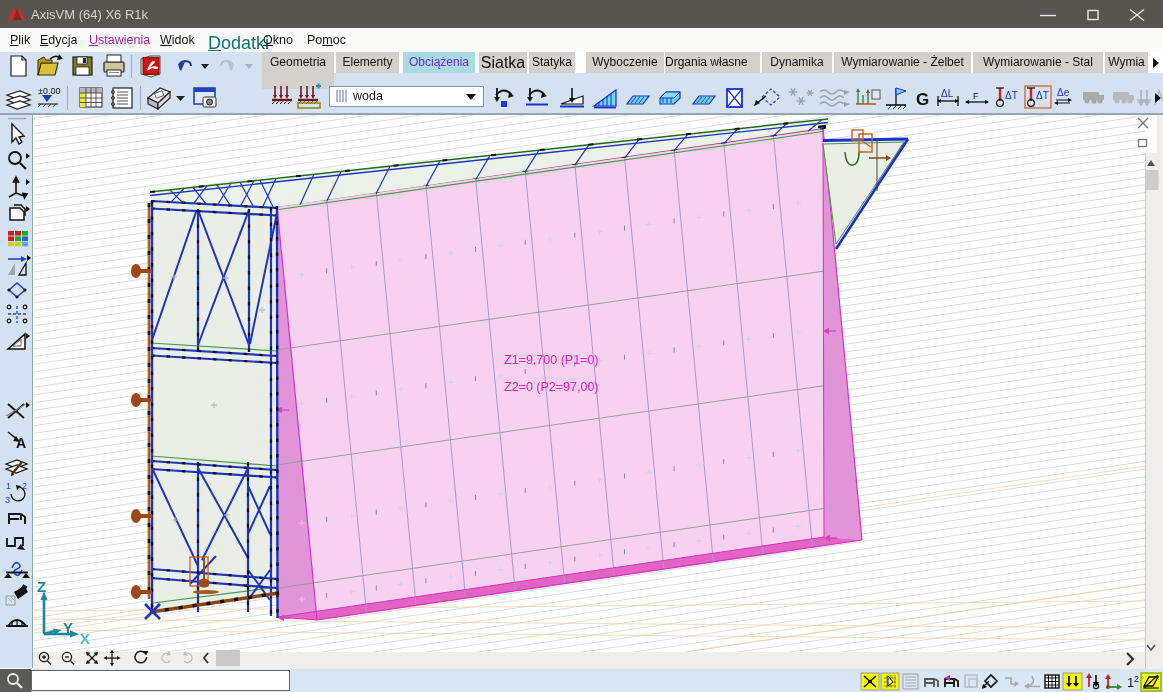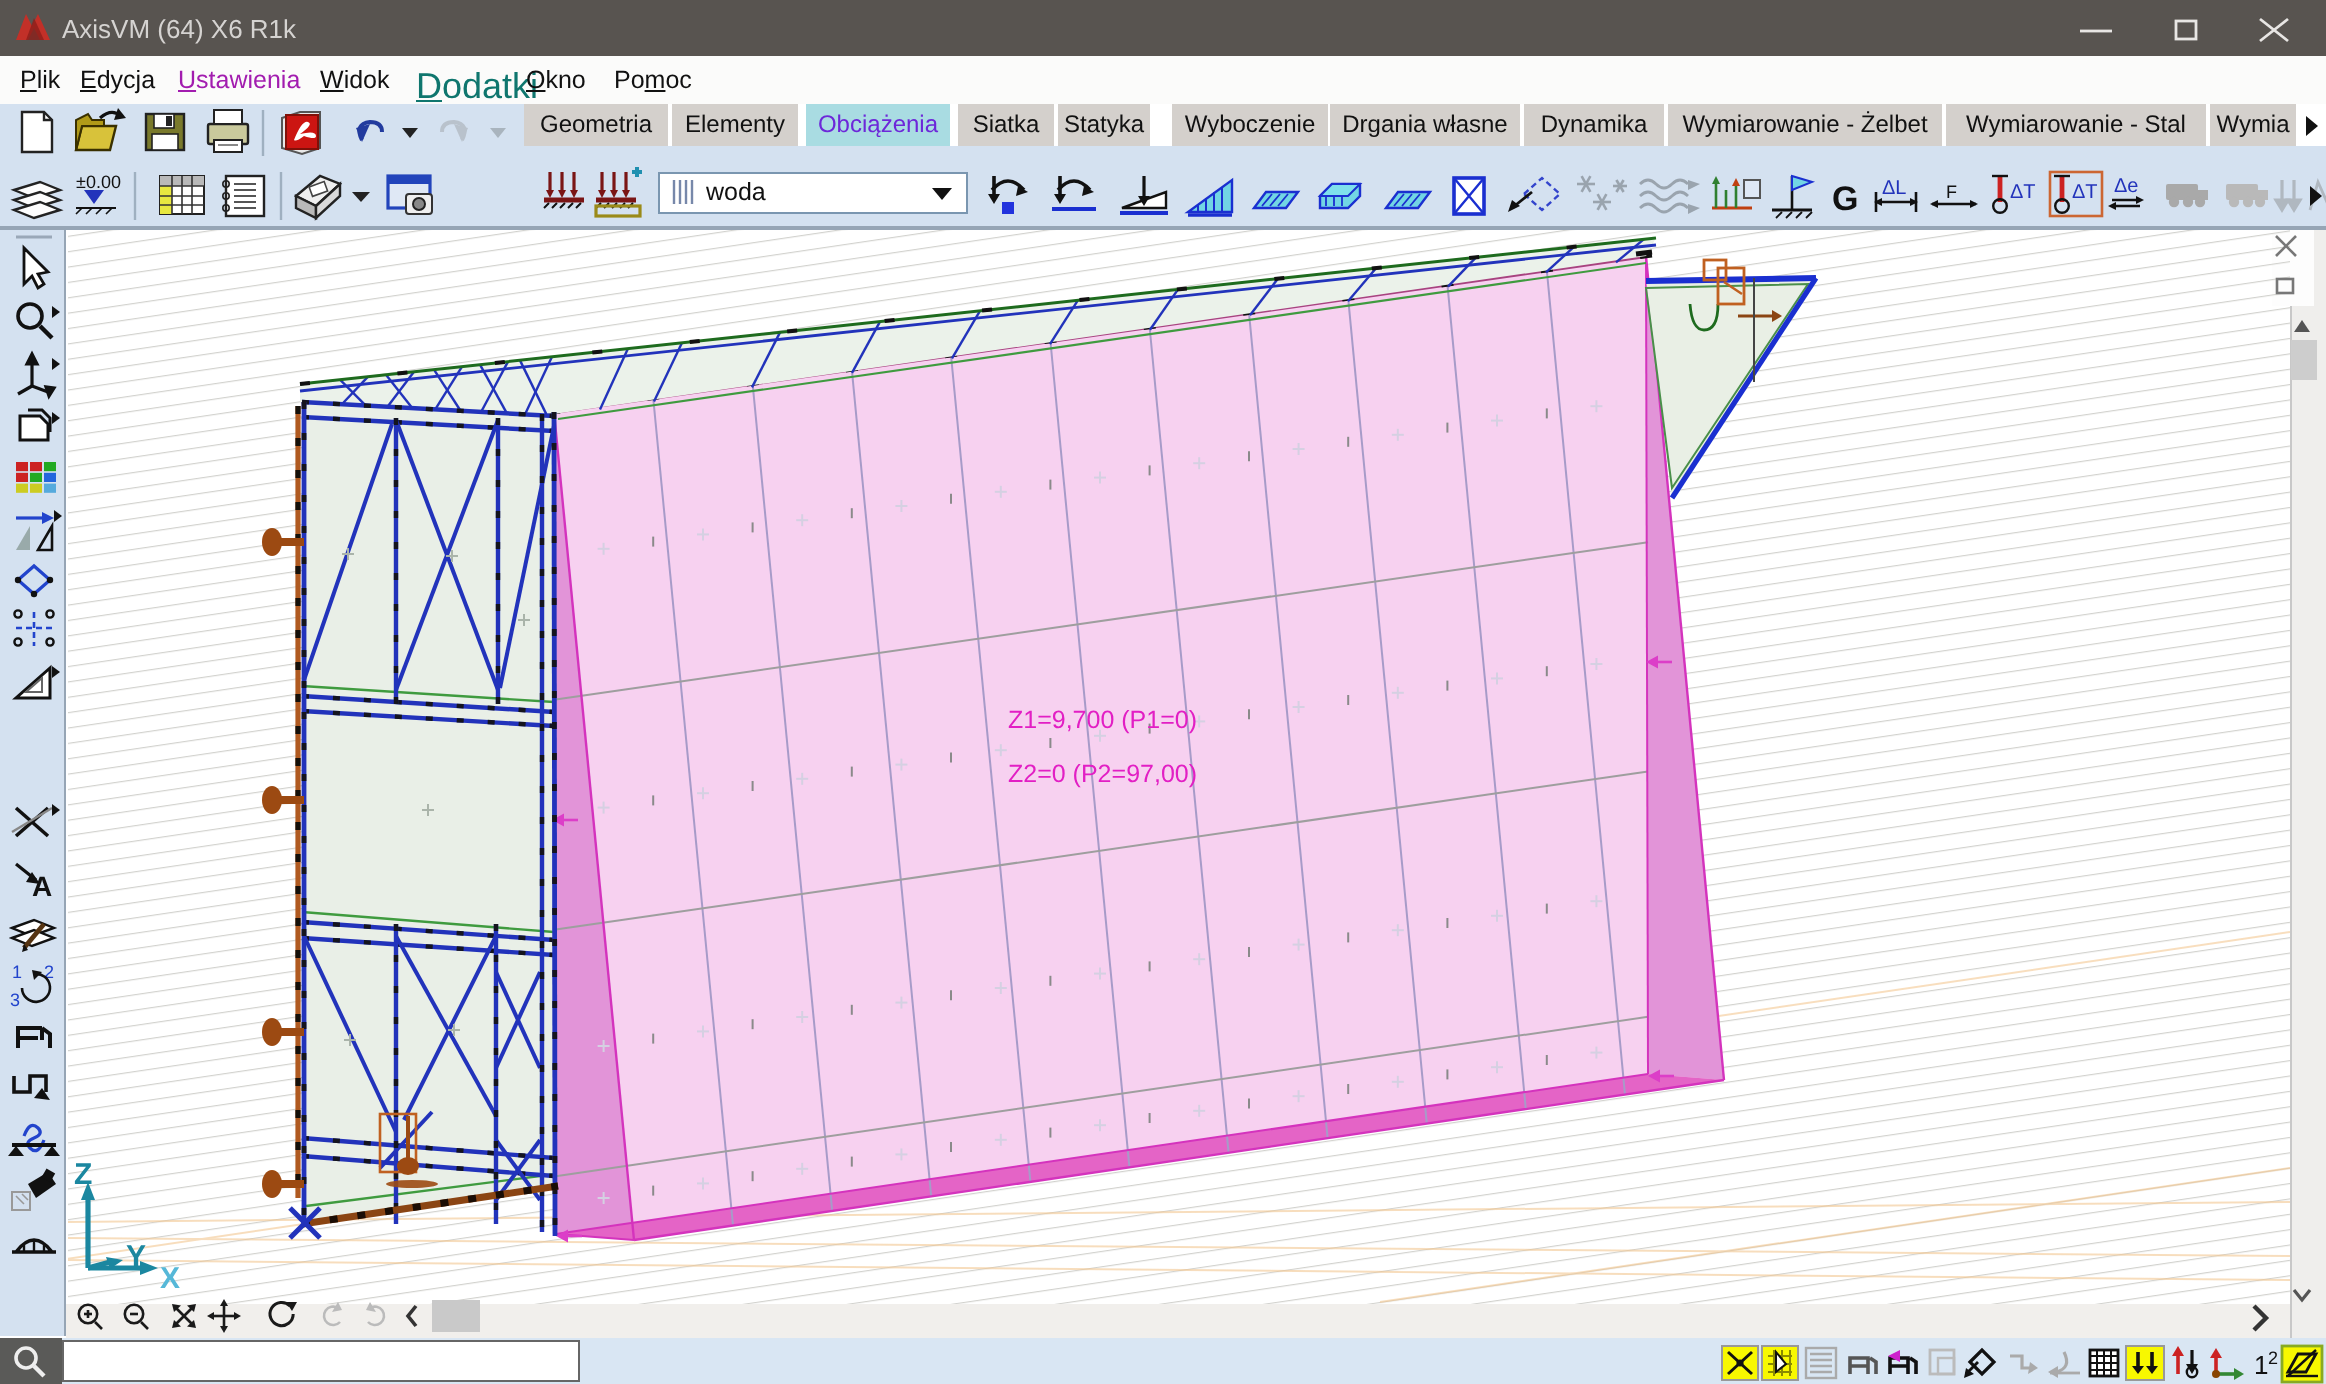--- a/index.html
+++ b/index.html
@@ -16,27 +16,27 @@
 <span style="position:absolute;left:10px;top:33px;font-size:12.5px;color:#111"><u>P</u>lik</span>
 <span style="position:absolute;left:40px;top:33px;font-size:12.5px;color:#111"><u>E</u>dycja</span>
 <span style="position:absolute;left:89px;top:33px;font-size:12.5px;color:#a21caf"><u>U</u>stawienia</span>
 <span style="position:absolute;left:160px;top:33px;font-size:12.5px;color:#111"><u>W</u>idok</span>
 <span style="position:absolute;left:208px;top:33px;font-size:18px;color:#0f766e"><u>D</u>odatki</span>
 <span style="position:absolute;left:263px;top:33px;font-size:12.5px;color:#111"><u>O</u>kno</span>
 <span style="position:absolute;left:307px;top:33px;font-size:12.5px;color:#111">Po<u>m</u>oc</span>
 
 <div class="abs" style="left:0;top:52px;width:1163px;height:62px;background:#d4e1f0"></div>
 <div class="abs" style="left:262px;top:52px;width:901px;height:21px;background:#fff"></div>
-<div style="position:absolute;left:262px;top:52px;width:72px;height:21px;background:#d4d0cc;color:#111;font-size:12px;line-height:21px;text-align:center;white-space:nowrap;overflow:hidden">Geometria</div>
+<div style="position:absolute;left:262px;top:52px;width:72px;height:37px;background:#d4d0cc;color:#111;font-size:12px;line-height:21px;text-align:center;white-space:nowrap;overflow:hidden">Geometria</div>
 <div style="position:absolute;left:336px;top:52px;width:63px;height:21px;background:#d4d0cc;color:#111;font-size:12px;line-height:21px;text-align:center;white-space:nowrap;overflow:hidden">Elementy</div>
 <div style="position:absolute;left:403px;top:52px;width:72px;height:21px;background:#a9dce2;color:#6d28d9;font-size:12px;line-height:21px;text-align:center;white-space:nowrap;overflow:hidden">Obciążenia</div>
-<div style="position:absolute;left:479px;top:52px;width:48px;height:21px;background:#d4d0cc;color:#111;font-size:12px;line-height:21px;text-align:center;white-space:nowrap;overflow:hidden">Siatka</div>
+<div style="position:absolute;left:479px;top:52px;width:48px;height:21px;background:#d4d0cc;color:#111;font-size:16px;line-height:21px;text-align:center;white-space:nowrap;overflow:hidden">Siatka</div>
 <div style="position:absolute;left:529px;top:52px;width:46px;height:21px;background:#d4d0cc;color:#111;font-size:12px;line-height:21px;text-align:center;white-space:nowrap;overflow:hidden">Statyka</div>
 <div style="position:absolute;left:586px;top:52px;width:78px;height:21px;background:#d4d0cc;color:#111;font-size:12px;line-height:21px;text-align:center;white-space:nowrap;overflow:hidden">Wyboczenie</div>
-<div style="position:absolute;left:665px;top:52px;width:95px;height:21px;background:#d4d0cc;color:#111;font-size:12px;line-height:21px;text-align:center;white-space:nowrap;overflow:hidden">Drgania własne</div>
+<div style="position:absolute;left:665px;top:52px;width:95px;height:21px;background:#d4d0cc;color:#111;font-size:12px;line-height:21px;white-space:nowrap;overflow:hidden">Drgania własne</div>
 <div style="position:absolute;left:762px;top:52px;width:70px;height:21px;background:#d4d0cc;color:#111;font-size:12px;line-height:21px;text-align:center;white-space:nowrap;overflow:hidden">Dynamika</div>
 <div style="position:absolute;left:834px;top:52px;width:137px;height:21px;background:#d4d0cc;color:#111;font-size:12px;line-height:21px;text-align:center;white-space:nowrap;overflow:hidden">Wymiarowanie - Żelbet</div>
 <div style="position:absolute;left:973px;top:52px;width:130px;height:21px;background:#d4d0cc;color:#111;font-size:12px;line-height:21px;text-align:center;white-space:nowrap;overflow:hidden">Wymiarowanie - Stal</div>
 <div style="position:absolute;left:1105px;top:52px;width:43px;height:21px;background:#d4d0cc;color:#111;font-size:12px;line-height:21px;text-align:center;white-space:nowrap;overflow:hidden">Wymia</div>
 <div class="abs" style="left:0;top:113px;width:1163px;height:2px;background:#96a5b5"></div>
 
 <div class="abs" style="left:329px;top:86px;width:155px;height:21px;background:#fff;border:1px solid #7a96b0"></div>
 <div class="abs" style="left:353px;top:89px;font-size:12.5px;color:#111">woda</div>
 
 <div class="abs" style="left:0;top:115px;width:33px;height:553px;background:#d4e1f0;border-right:1px solid #96a5b5"></div>

